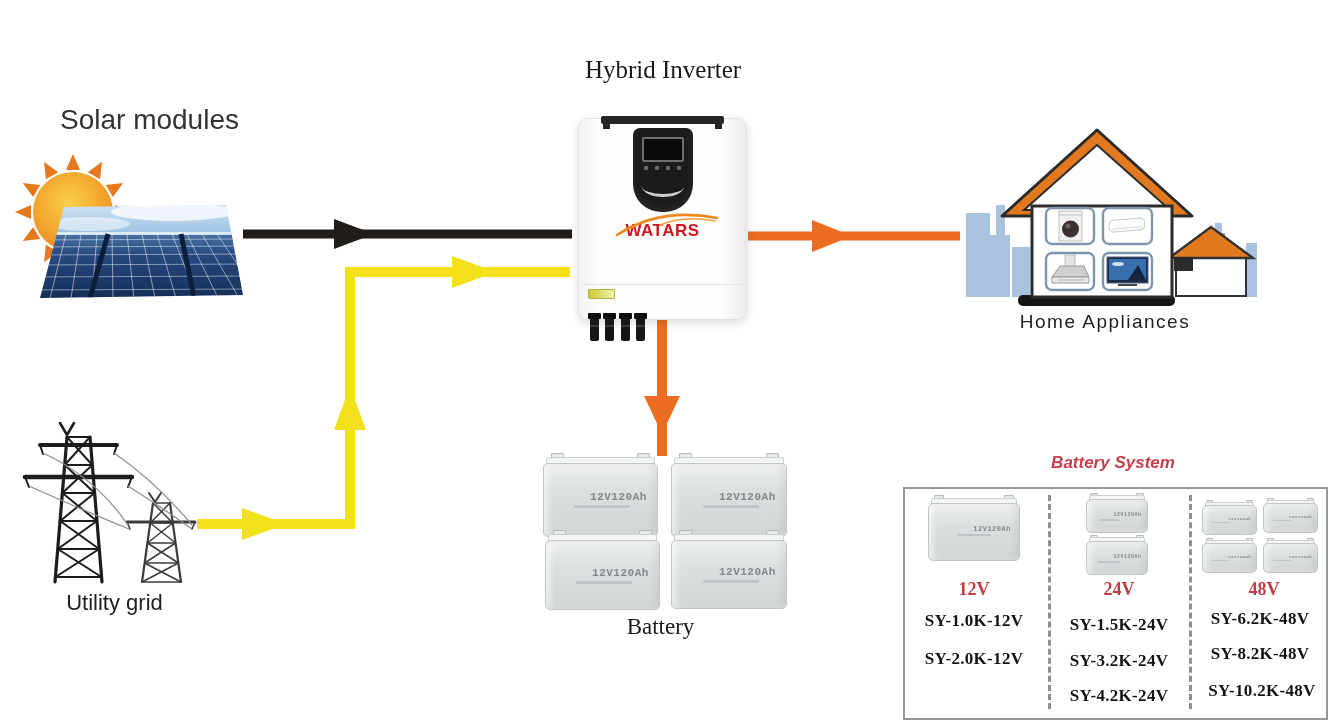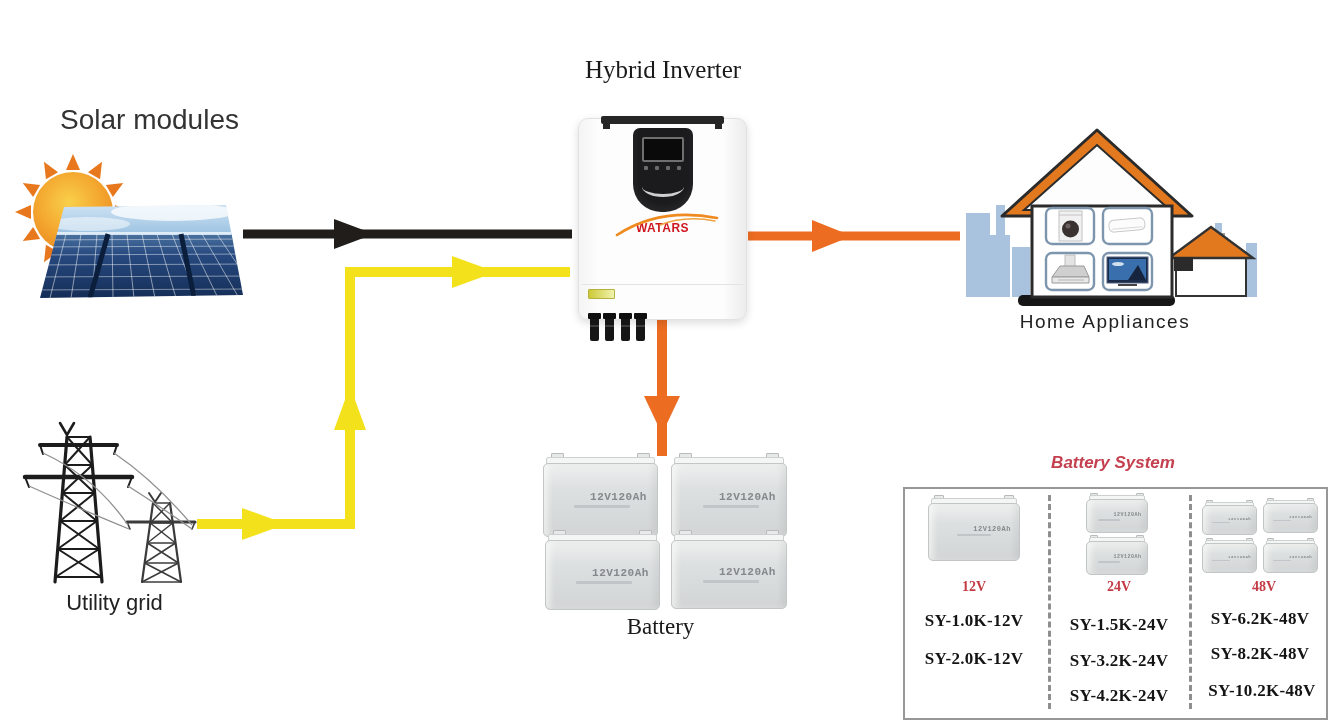--- a/index.html
+++ b/index.html
@@ -21,21 +21,21 @@
   #inverter{left:578px;top:118px;width:167px;height:200px;background:linear-gradient(90deg,#f4f4f4,#fdfdfd 12%,#fdfdfd 86%,#ececec);
             border:1px solid #e2e2e2;border-radius:10px;box-shadow:0 3px 8px rgba(0,0,0,.14);z-index:4;}
   #inv-topbar{left:22px;top:-3px;width:123px;height:8px;background:#262626;border-radius:2px;}
   #inv-topbar::before,#inv-topbar::after{content:"";position:absolute;top:6px;width:7px;height:7px;background:#262626;}
   #inv-topbar::before{left:2px;} #inv-topbar::after{right:2px;}
   #inv-panel{left:50%;transform:translateX(-50%);top:9px;width:60px;height:84px;background:#1b1b1d;
              border-radius:7px 7px 28px 28px;box-shadow:inset 0 -4px 8px rgba(255,255,255,.06);}
   #inv-lcd{left:50%;transform:translateX(-50%);top:9px;width:38px;height:21px;background:#0a0a0a;border:2px solid #6f6f6f;border-radius:2px;}
   .inv-btn{top:38px;width:4px;height:4px;background:#6a6a6a;border-radius:1px;}
   #inv-smile{left:50%;transform:translateX(-50%);top:48px;width:42px;height:18px;border-bottom:3px solid #cfcfcf;border-radius:50%;}
-  #inv-brand{left:0;top:102px;width:100%;text-align:center;font-weight:bold;font-size:12px;color:#cf1720;
+  #inv-brand{left:0;top:102px;width:100%;text-align:center;font-weight:bold;font-size:17px;color:#cf1720;
              letter-spacing:.5px;font-family:"Liberation Sans",sans-serif;}
   #inv-swoosh{left:26px;top:92px;width:118px;height:30px;}
   #inv-divider{left:3px;right:3px;top:165px;height:1px;background:#e4e4e4;}
   #inv-sticker{left:9px;top:170px;width:25px;height:8px;background:linear-gradient(90deg,#cdc937,#eff3ae);border:1px solid #b6b13c;border-radius:1px;}
   .conn{top:196px;width:9px;height:26px;background:#161616;border-radius:2px;}
   .conn::before{content:"";position:absolute;top:-2px;left:-2px;width:13px;height:6px;background:#0f0f0f;border-radius:1px;}
   .conn::after{content:"";position:absolute;top:10px;left:0;width:9px;height:2px;background:#3c3c3c;}
 
   
   .battery{position:absolute;z-index:2;}
@@ -56,21 +56,21 @@
   .battery.sm .bat-top{top:-4px;height:5px;} .battery.sm .bat-term{top:-6px;width:6px;height:4px;}
   .battery.sm .bat-sub{height:2px;margin-top:1px;}
   .battery.xs .bat-label{font-size:4px;}
   .battery.xs .bat-top{top:-3px;height:4px;} .battery.xs .bat-term{top:-5px;width:5px;height:3px;}
   .battery.xs .bat-sub{height:1px;margin-top:1px;}
 
   
   #bs-title{left:1033px;top:453px;width:160px;font-size:17px;font-weight:bold;font-style:italic;color:#c4404f;}
   #bs-panel{left:903px;top:487px;width:421px;height:229px;border:2px solid #979797;background:#fff;z-index:3;}
   .bs-divider{top:6px;height:214px;border-left:3px dashed #8f8f8f;}
-  .bs-volt{top:90px;width:60px;font-size:14px;font-weight:bold;color:#c23b45;text-align:center;font-family:"Liberation Serif",serif;}
+  .bs-volt{top:90px;width:60px;font-size:18px;font-weight:bold;color:#c23b45;text-align:center;font-family:"Liberation Serif",serif;}
   .bs-model{width:132px;font-size:17px;font-weight:600;letter-spacing:.3px;text-align:center;color:#141414;font-family:"Liberation Serif",serif;}
 
   svg{display:block;}
   .overlay{position:absolute;left:0;top:0;z-index:3;pointer-events:none;}
 </style>
 </head>
 <body>
 
 <div id="canvas">
 

